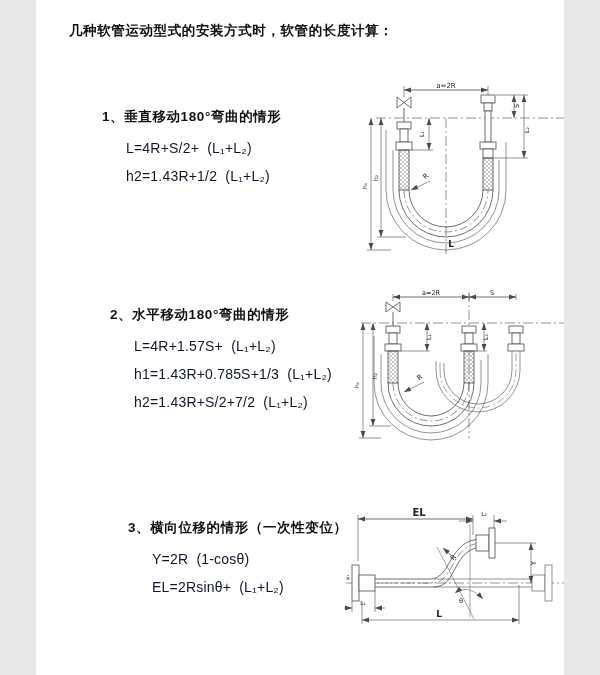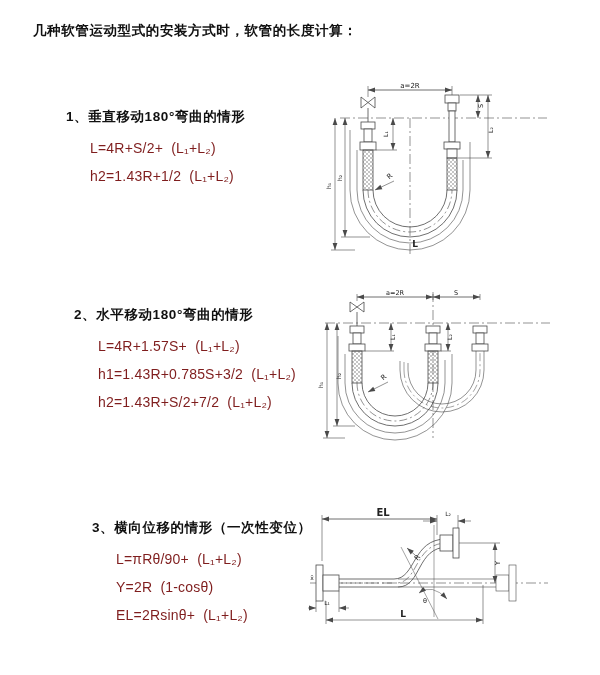--- a/index.html
+++ b/index.html
@@ -1,23 +1,23 @@
 <!DOCTYPE html>
 <html><head>
 <meta charset="utf-8">
 <style>
   html,body{margin:0;padding:0;background:#e8e8e8;}
-  .page{position:relative;width:600px;height:675px;background:#ffffff;margin:0 auto;
+  .page{position:relative;width:528px;height:675px;background:#ffffff;margin:0 auto;
         font-family:"Liberation Sans","DejaVu Sans",sans-serif;color:#111;overflow:hidden;}
   .title{position:absolute;left:33px;top:22px;font-size:13.5px;font-weight:700;letter-spacing:0.6px;}
   .section{position:absolute;left:66px;}
   #sec1{top:108px;} #sec2{top:306px;margin-left:8px;} #sec3{top:519px;margin-left:26px;}
   .heading{font-size:13.5px;font-weight:700;line-height:18px;letter-spacing:0.6px;}
   .formulas{margin-top:8px;padding-left:24px;}
-  .formula{font-size:14px;line-height:28px;white-space:pre;letter-spacing:0.2px;color:#7f1d1d;}
+  .formula{font-size:14px;line-height:28px;white-space:pre;letter-spacing:0.2px;color:#0f172a;}
   .diagram{position:absolute;}
   #d1{left:315px;top:78px;} #d2{left:315px;top:288px;} #d3{left:308px;top:505px;}
   svg text{font-family:"DejaVu Sans","Liberation Sans",sans-serif;fill:#222;}
 </style>
 </head>
 <body>
 
 <div class="page">
 
   <div class="title">几种软管运动型式的安装方式时，软管的长度计算：</div>
@@ -27,29 +27,28 @@
     <div class="formulas">
       <div class="formula">L=4R+S/2+  (L₁+L₂)</div>
       <div class="formula">h2=1.43R+1/2  (L₁+L₂)</div>
     </div>
   </div>
 
   <div class="section" id="sec2">
     <div class="heading">2、水平移动180°弯曲的情形</div>
     <div class="formulas">
       <div class="formula">L=4R+1.57S+  (L₁+L₂)</div>
-      <div class="formula">h1=1.43R+0.785S+3/2  (L₁+L₂)</div>
+      <div class="formula">h1=1.43R+0.785S+1/3  (L₁+L₂)</div>
       <div class="formula">h2=1.43R+S/2+7/2  (L₁+L₂)</div>
     </div>
   </div>
 
   <div class="section" id="sec3">
     <div class="heading">3、横向位移的情形（一次性变位）</div>
     <div class="formulas">
-      <div class="formula">L=πRθ/90+  (L₁+L₂)</div>
       <div class="formula">Y=2R  (1-cosθ)</div>
       <div class="formula">EL=2Rsinθ+  (L₁+L₂)</div>
     </div>
   </div>
 
   <svg class="diagram" id="d1" viewBox="0 0 270 180" width="270" height="180">
     <defs>
       <marker id="arD1" markerWidth="8" markerHeight="6" refX="7.5" refY="3" orient="auto-start-reverse" markerUnits="userSpaceOnUse">
         <path d="M0.5,0.6 L7.5,3 L0.5,5.4 Z" fill="#4a4a4a"></path>
       </marker>

